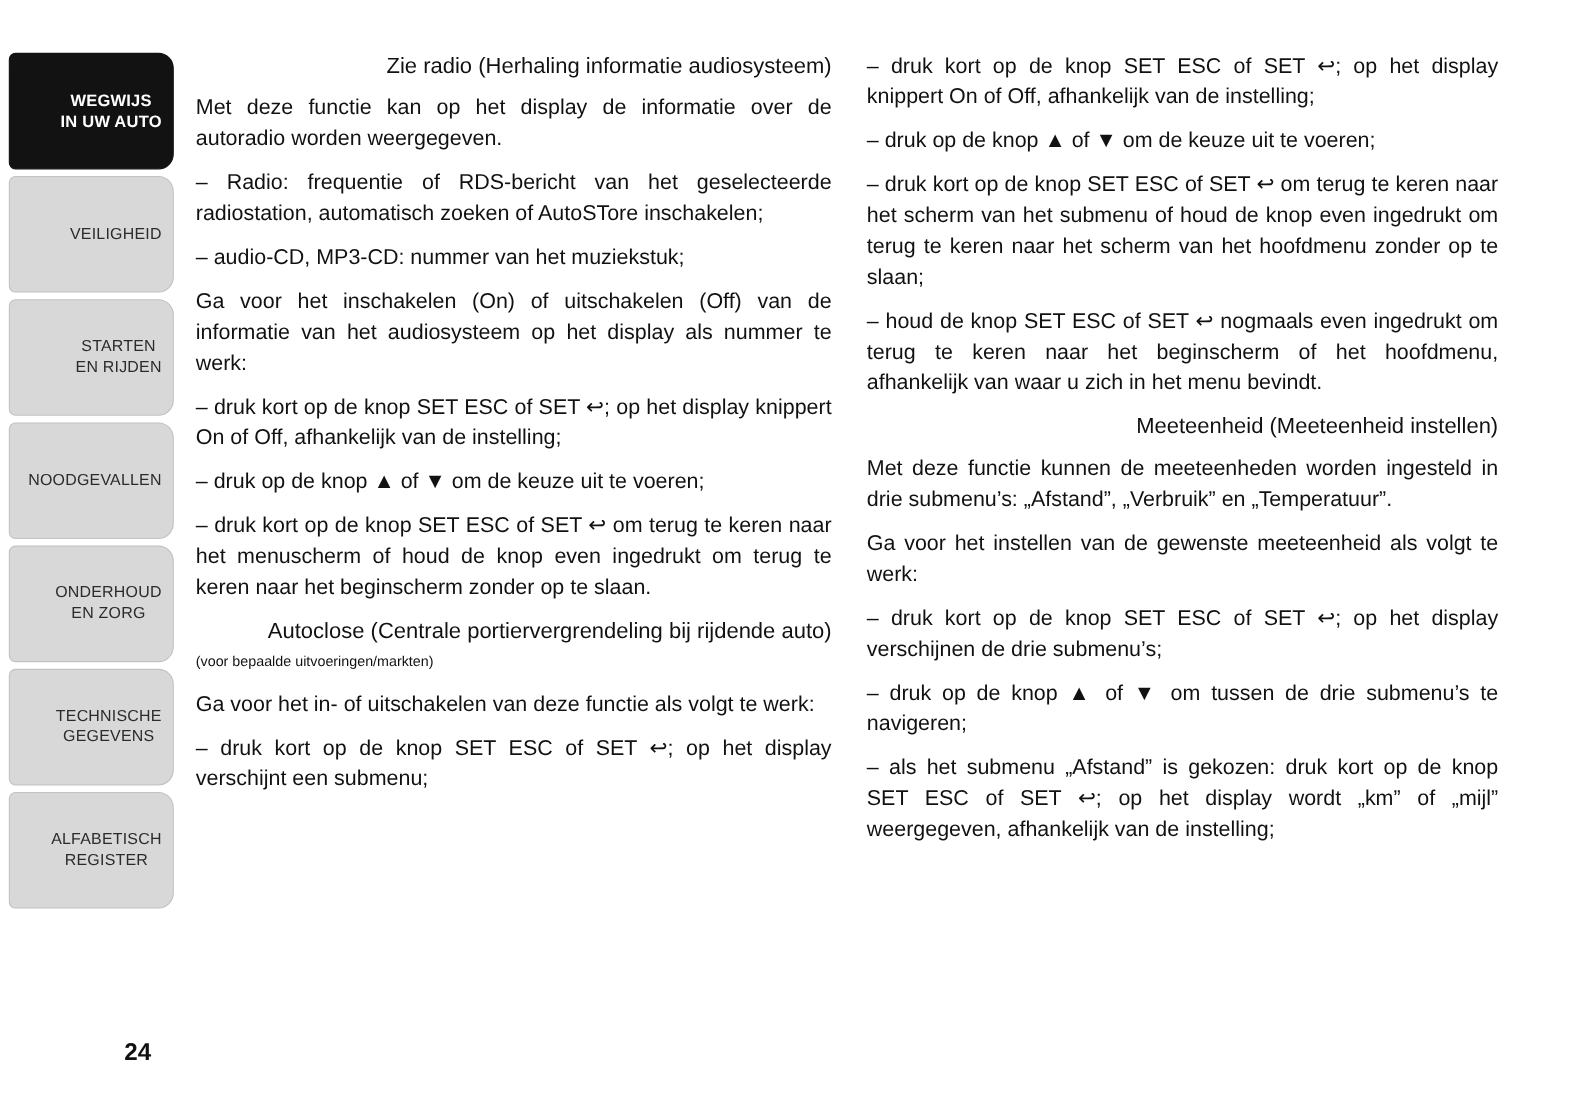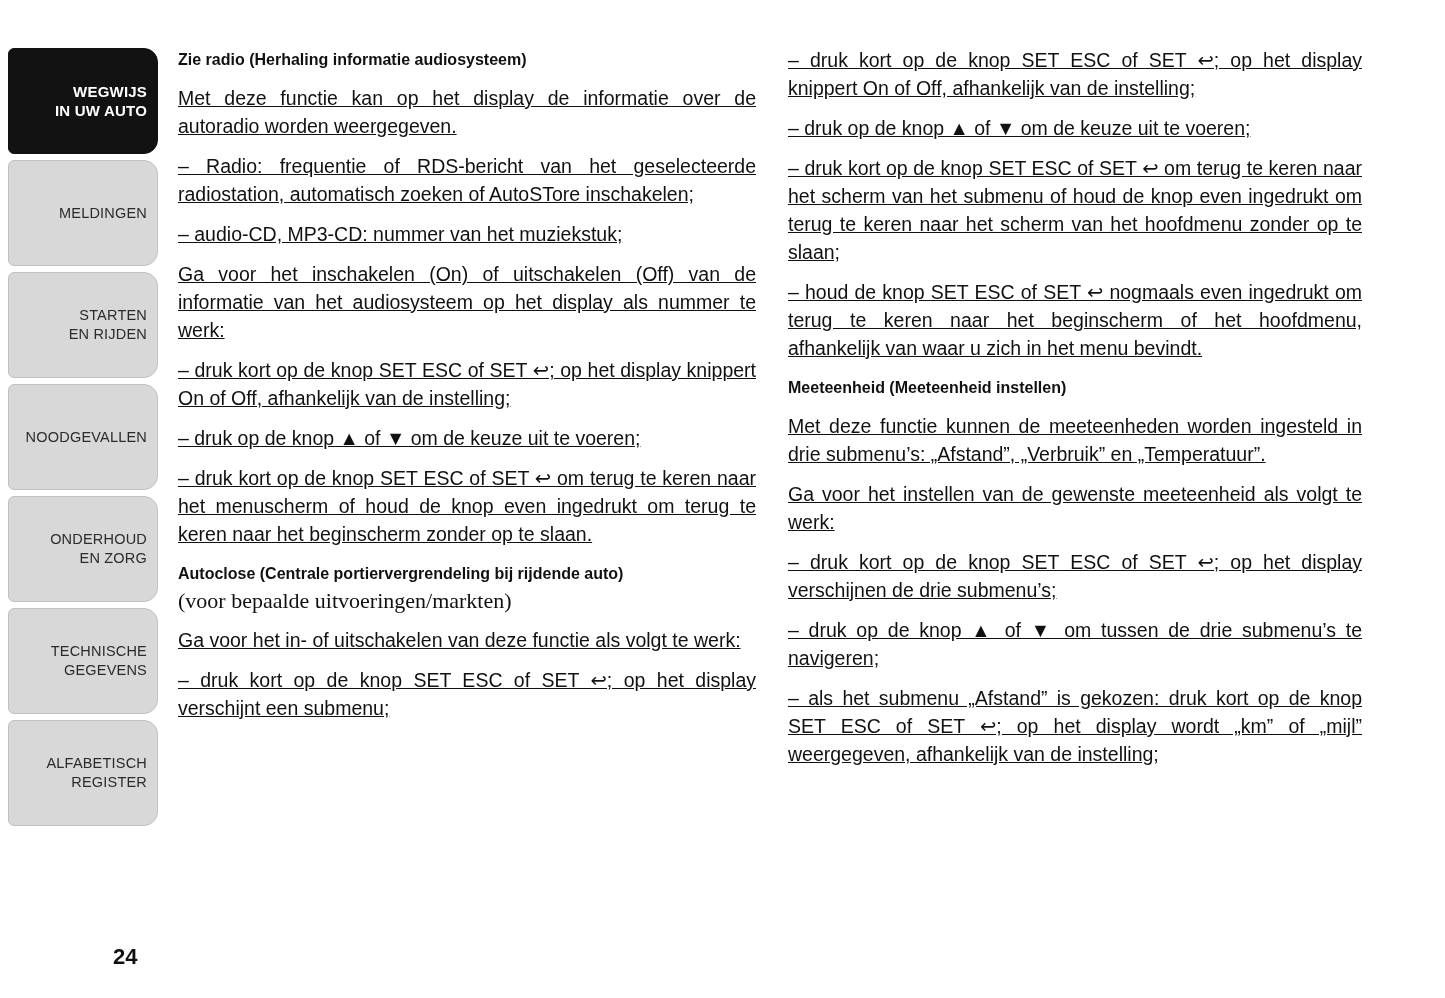--- a/index.html
+++ b/index.html
@@ -27,21 +27,21 @@
     border: 1px solid var(--tab-border, #c2c2c2);
     border-radius: 6px 14px 14px 6px;
     display: flex;
     align-items: center;
     justify-content: flex-end;
     box-sizing: border-box;
     padding: 0 10px 0 6px;
   }
   .tab .label {
     white-space: pre-line;
-    text-align: right;
+    text-align: center;
     font-size: 14.5px;
     line-height: 1.3;
     letter-spacing: .2px;
     color: var(--tab-text, #2b2b2b);
   }
   .tab.active {
     background: var(--active-tab-bg, #121212);
     border-color: var(--active-tab-bg, #121212);
   }
   .tab.active .label {
@@ -50,60 +50,59 @@
     font-size: 15px;
   }
 
   
   .content { position: absolute; top: 46px; left: 0; width: 1445px; }
   .col { position: absolute; top: 0; }
   .col-left  { left: 178px; width: 578px; }
   .col-right { left: 788px; width: 574px; }
 
   .heading {
-    font-size: 16px;
-    font-weight: bold;
+    font-size: 20px;
+    font-weight: normal;
     line-height: 28px;
     margin: 0 0 10px 0;
+    text-align: right;
   }
   .heading.sect { margin-top: 10px; }
   .heading.tight { margin-bottom: 0; }
   .para {
     font-size: 19.5px;
     line-height: 28px;
     margin: 0 0 12px 0;
     text-align: justify;
-    text-decoration: underline;
   }
   .subnote {
-    font-size: 22px;
+    font-size: 13px;
     line-height: 26px;
     margin: 0 0 12px 0;
-    font-family: Liberation Serif, serif;
   }
 
   
   .page-number {
     position: absolute;
     left: 113px;
     top: 944px;
     font-size: 22px;
     font-weight: bold;
   }
 </style>
 </head>
 <body>
 
 <div class="sidebar">
   <div class="tab active">
     <span class="label">WEGWIJS
 IN UW AUTO</span>
   </div>
   <div class="tab">
-    <span class="label">MELDINGEN</span>
+    <span class="label">VEILIGHEID</span>
   </div>
   <div class="tab">
     <span class="label">STARTEN
 EN RIJDEN</span>
   </div>
   <div class="tab">
     <span class="label">NOODGEVALLEN</span>
   </div>
   <div class="tab">
     <span class="label">ONDERHOUD

